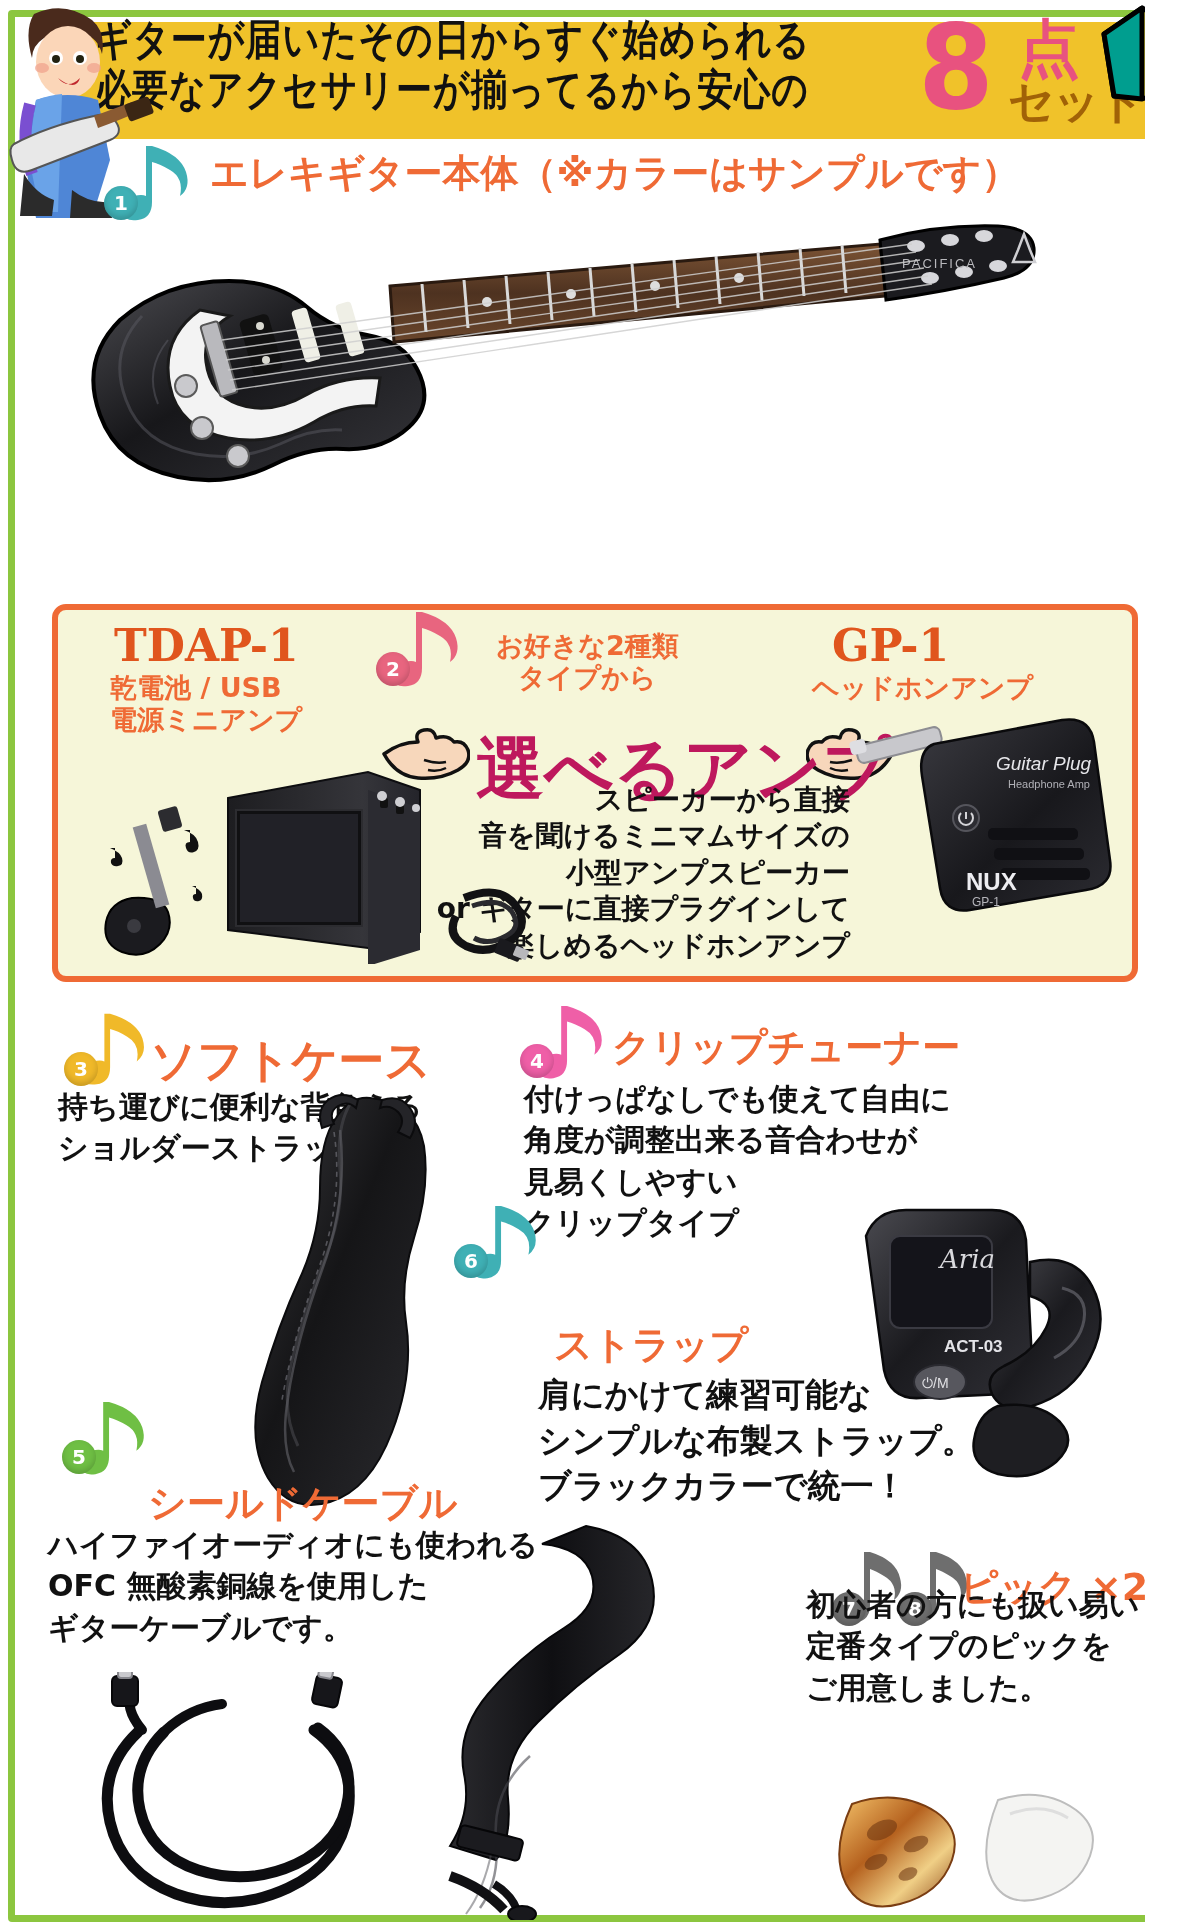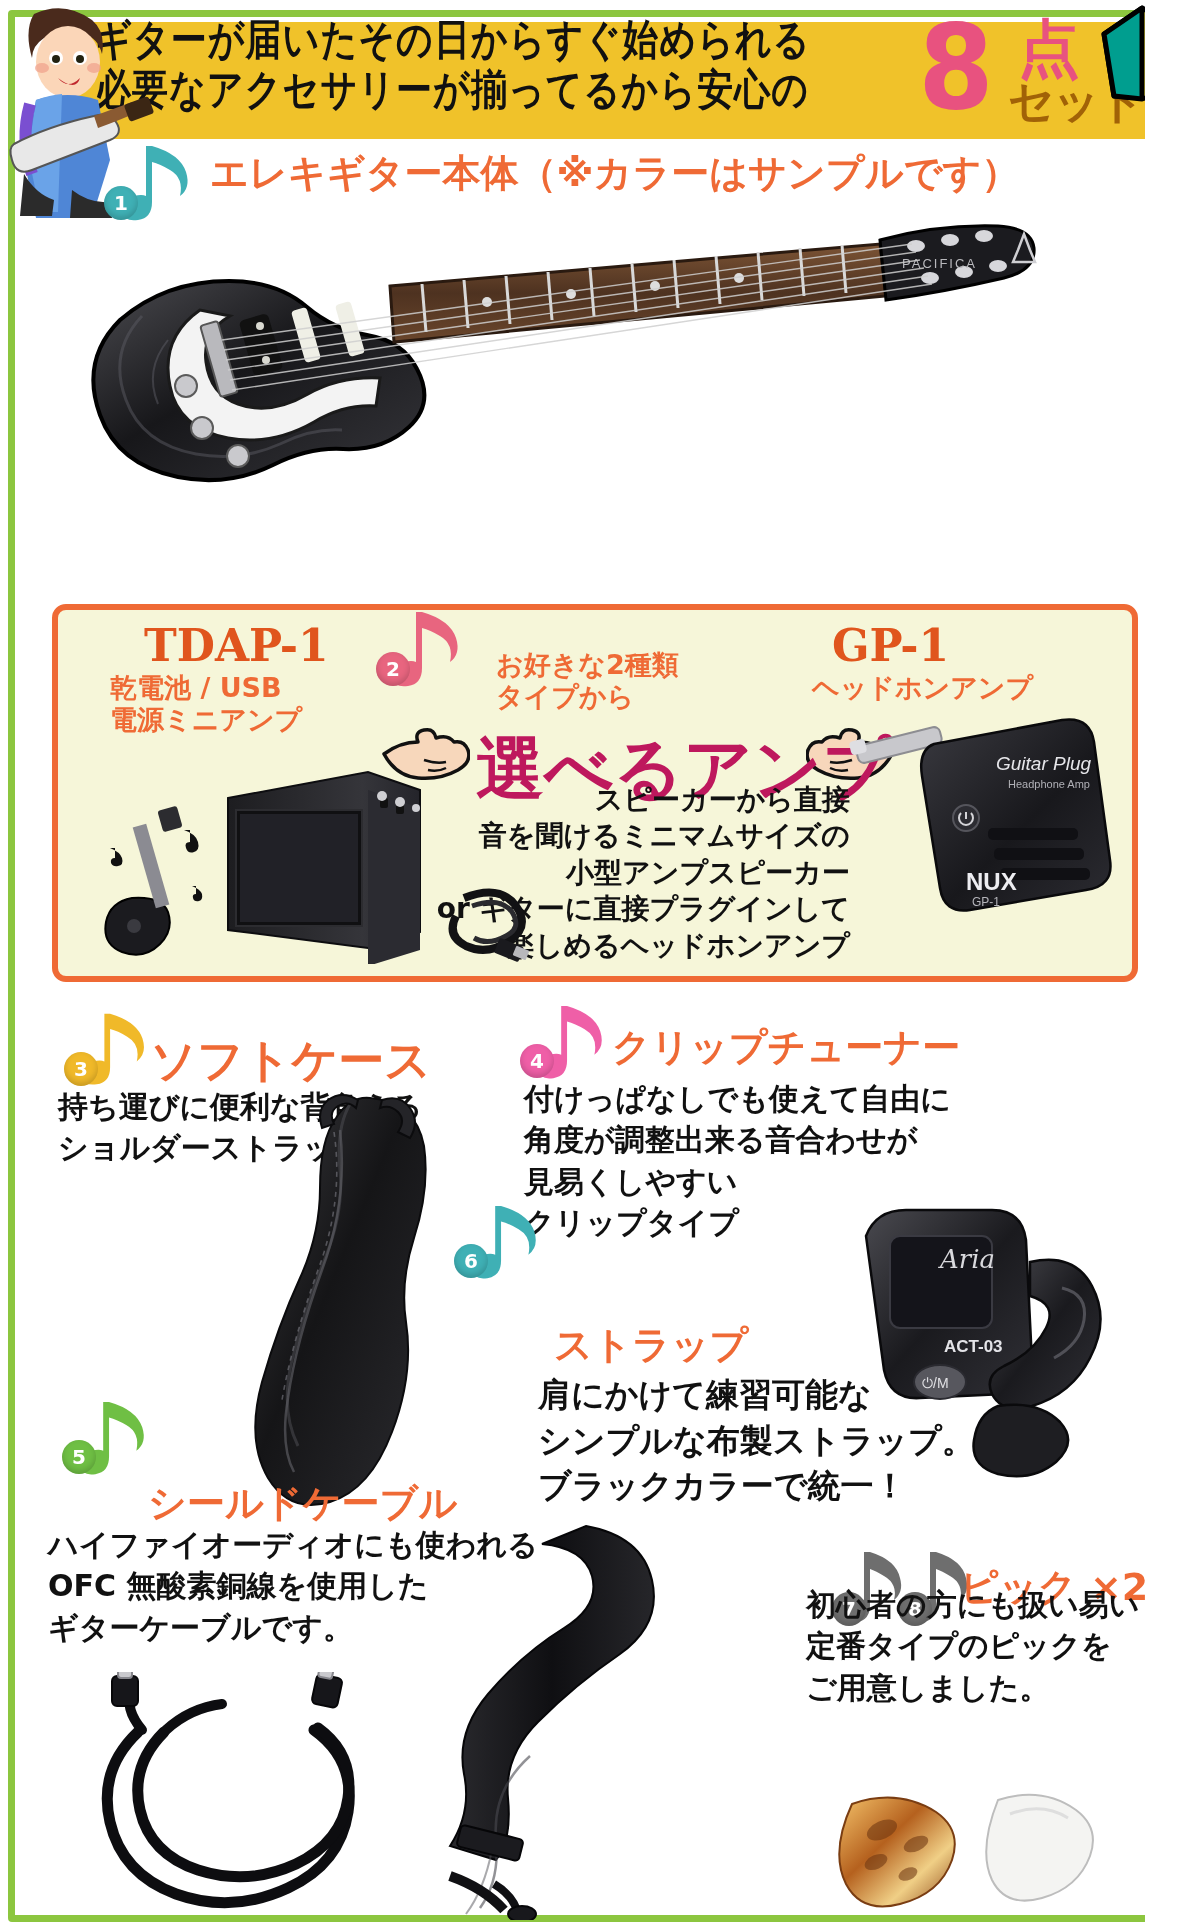--- a/index.html
+++ b/index.html
@@ -211,32 +211,32 @@
         <line x1="174" y1="150" x2="866" y2="52"></line>
       <line x1="176" y1="160" x2="870" y2="60"></line>
         <line x1="178" y1="170" x2="874" y2="68"></line>
       <line x1="180" y1="180" x2="878" y2="76"></line>
         <line x1="182" y1="190" x2="882" y2="84"></line>
     </g>
   </svg>
 
   <div class="amp-box"></div>
 
-  <div class="amp-model" style="left:144px;top:620px;">TDAP-1</div>
+  <div class="amp-model" style="left:114px;top:620px;">TDAP-1</div>
   <div class="amp-sub" style="left:110px;top:672px;">乾電池 / USB
 電源ミニアンプ</div>
 
   <div class="note" style="left:382px;top:608px;">
     <svg width="84" height="84" viewBox="0 0 84 84">
       <path d="M40 4 q28 8 34 26 q5 16 -6 24 q4 -18 -10 -26 q-10 -6 -18 -8 l0 40 q0 16 -14 18 q-14 2 -16 -8 q-2 -12 12 -16 q8 -2 12 0 l0 -50z" fill="#e8657f"></path>
     </svg>
     <div class="num" style="left:-6px;top:44px;background:#e8657f;">2</div>
   </div>
 
-  <div class="amp-sub" style="left:496px;top:649px;text-align:left;">お好きな2種類
+  <div class="amp-sub" style="left:496px;top:630px;text-align:center;">お好きな2種類
 タイプから</div>
 
   <div class="amp-model" style="left:832px;top:620px;">GP-1</div>
   <div class="amp-sub" style="left:812px;top:672px;">ヘッドホンアンプ</div>
 
   <svg class="hand" style="left:378px;top:726px;" width="92" height="58" viewBox="0 0 92 58">
     <path d="M6 28 q16 -12 34 -12 q-4 -10 6 -12 q10 -2 12 8 q12 -4 18 4 q10 -2 14 8 q4 12 -10 20 q-18 10 -40 8 q-22 -2 -34 -24z" fill="#f7d7bb" stroke="#111" stroke-width="3.5" stroke-linejoin="round"></path>
     <path d="M46 34 q12 4 22 2" fill="none" stroke="#111" stroke-width="2.5"></path>
     <path d="M50 44 q10 2 18 -2" fill="none" stroke="#111" stroke-width="2.5"></path>
   </svg>

